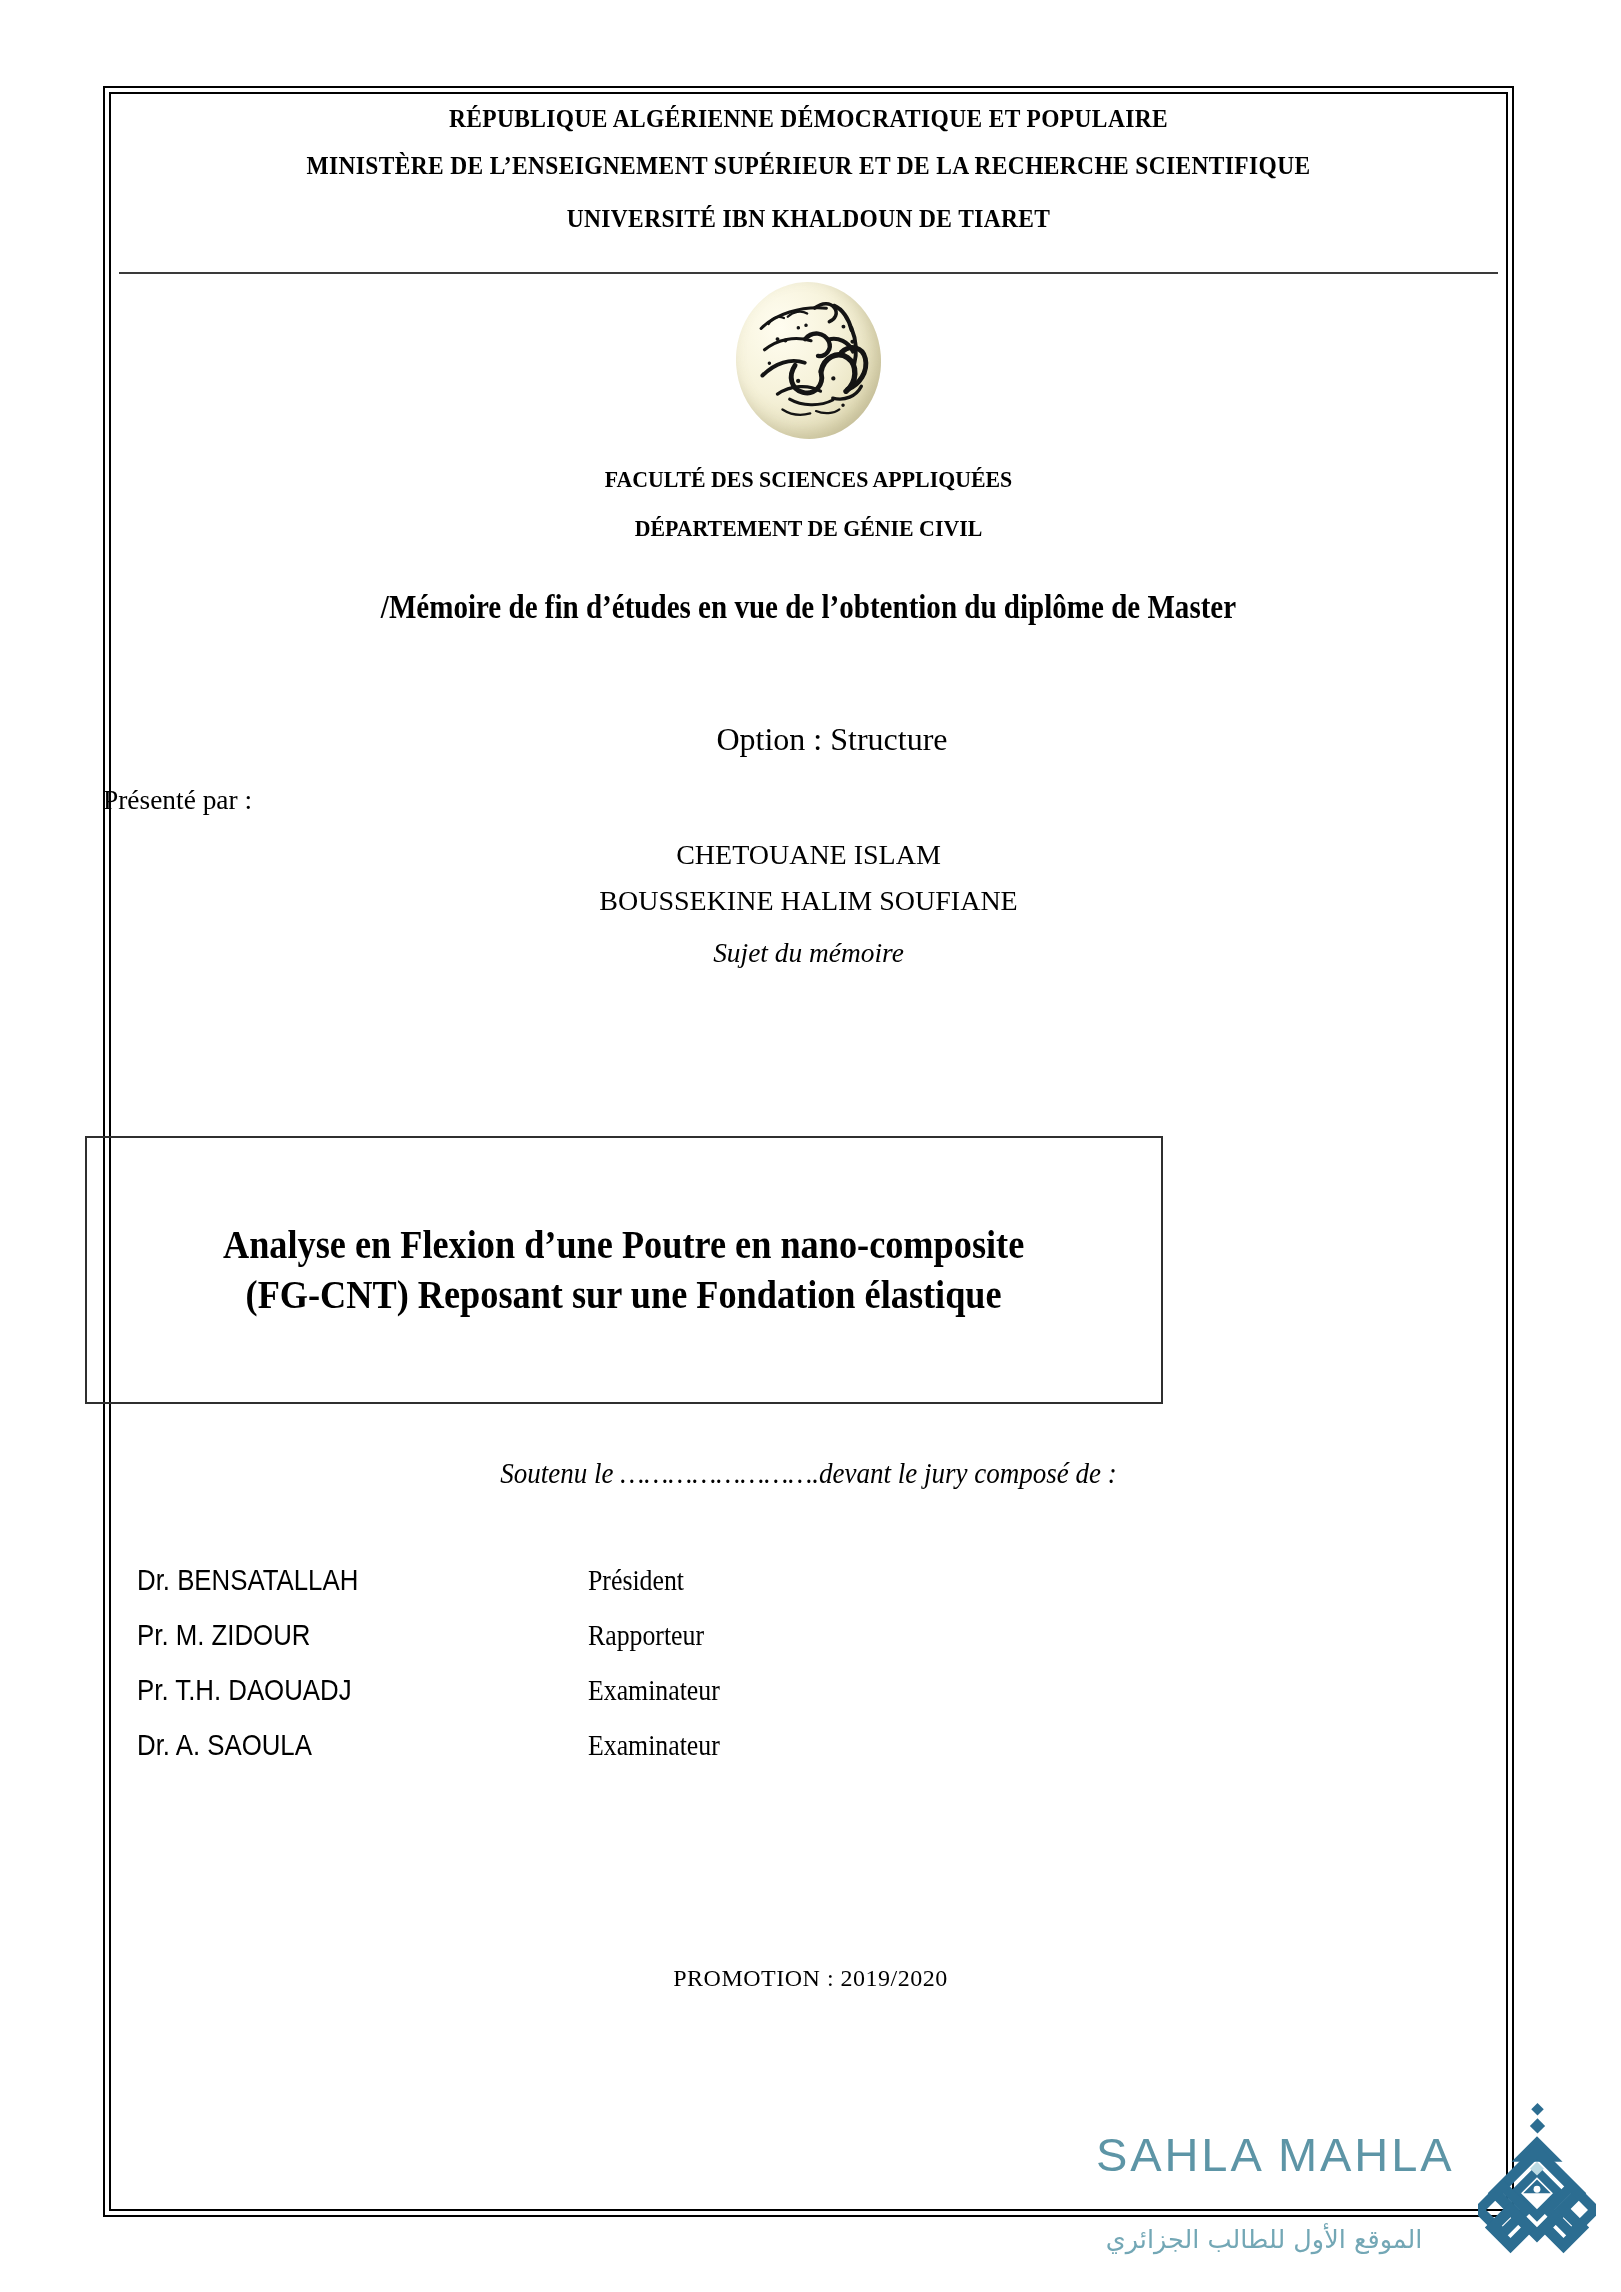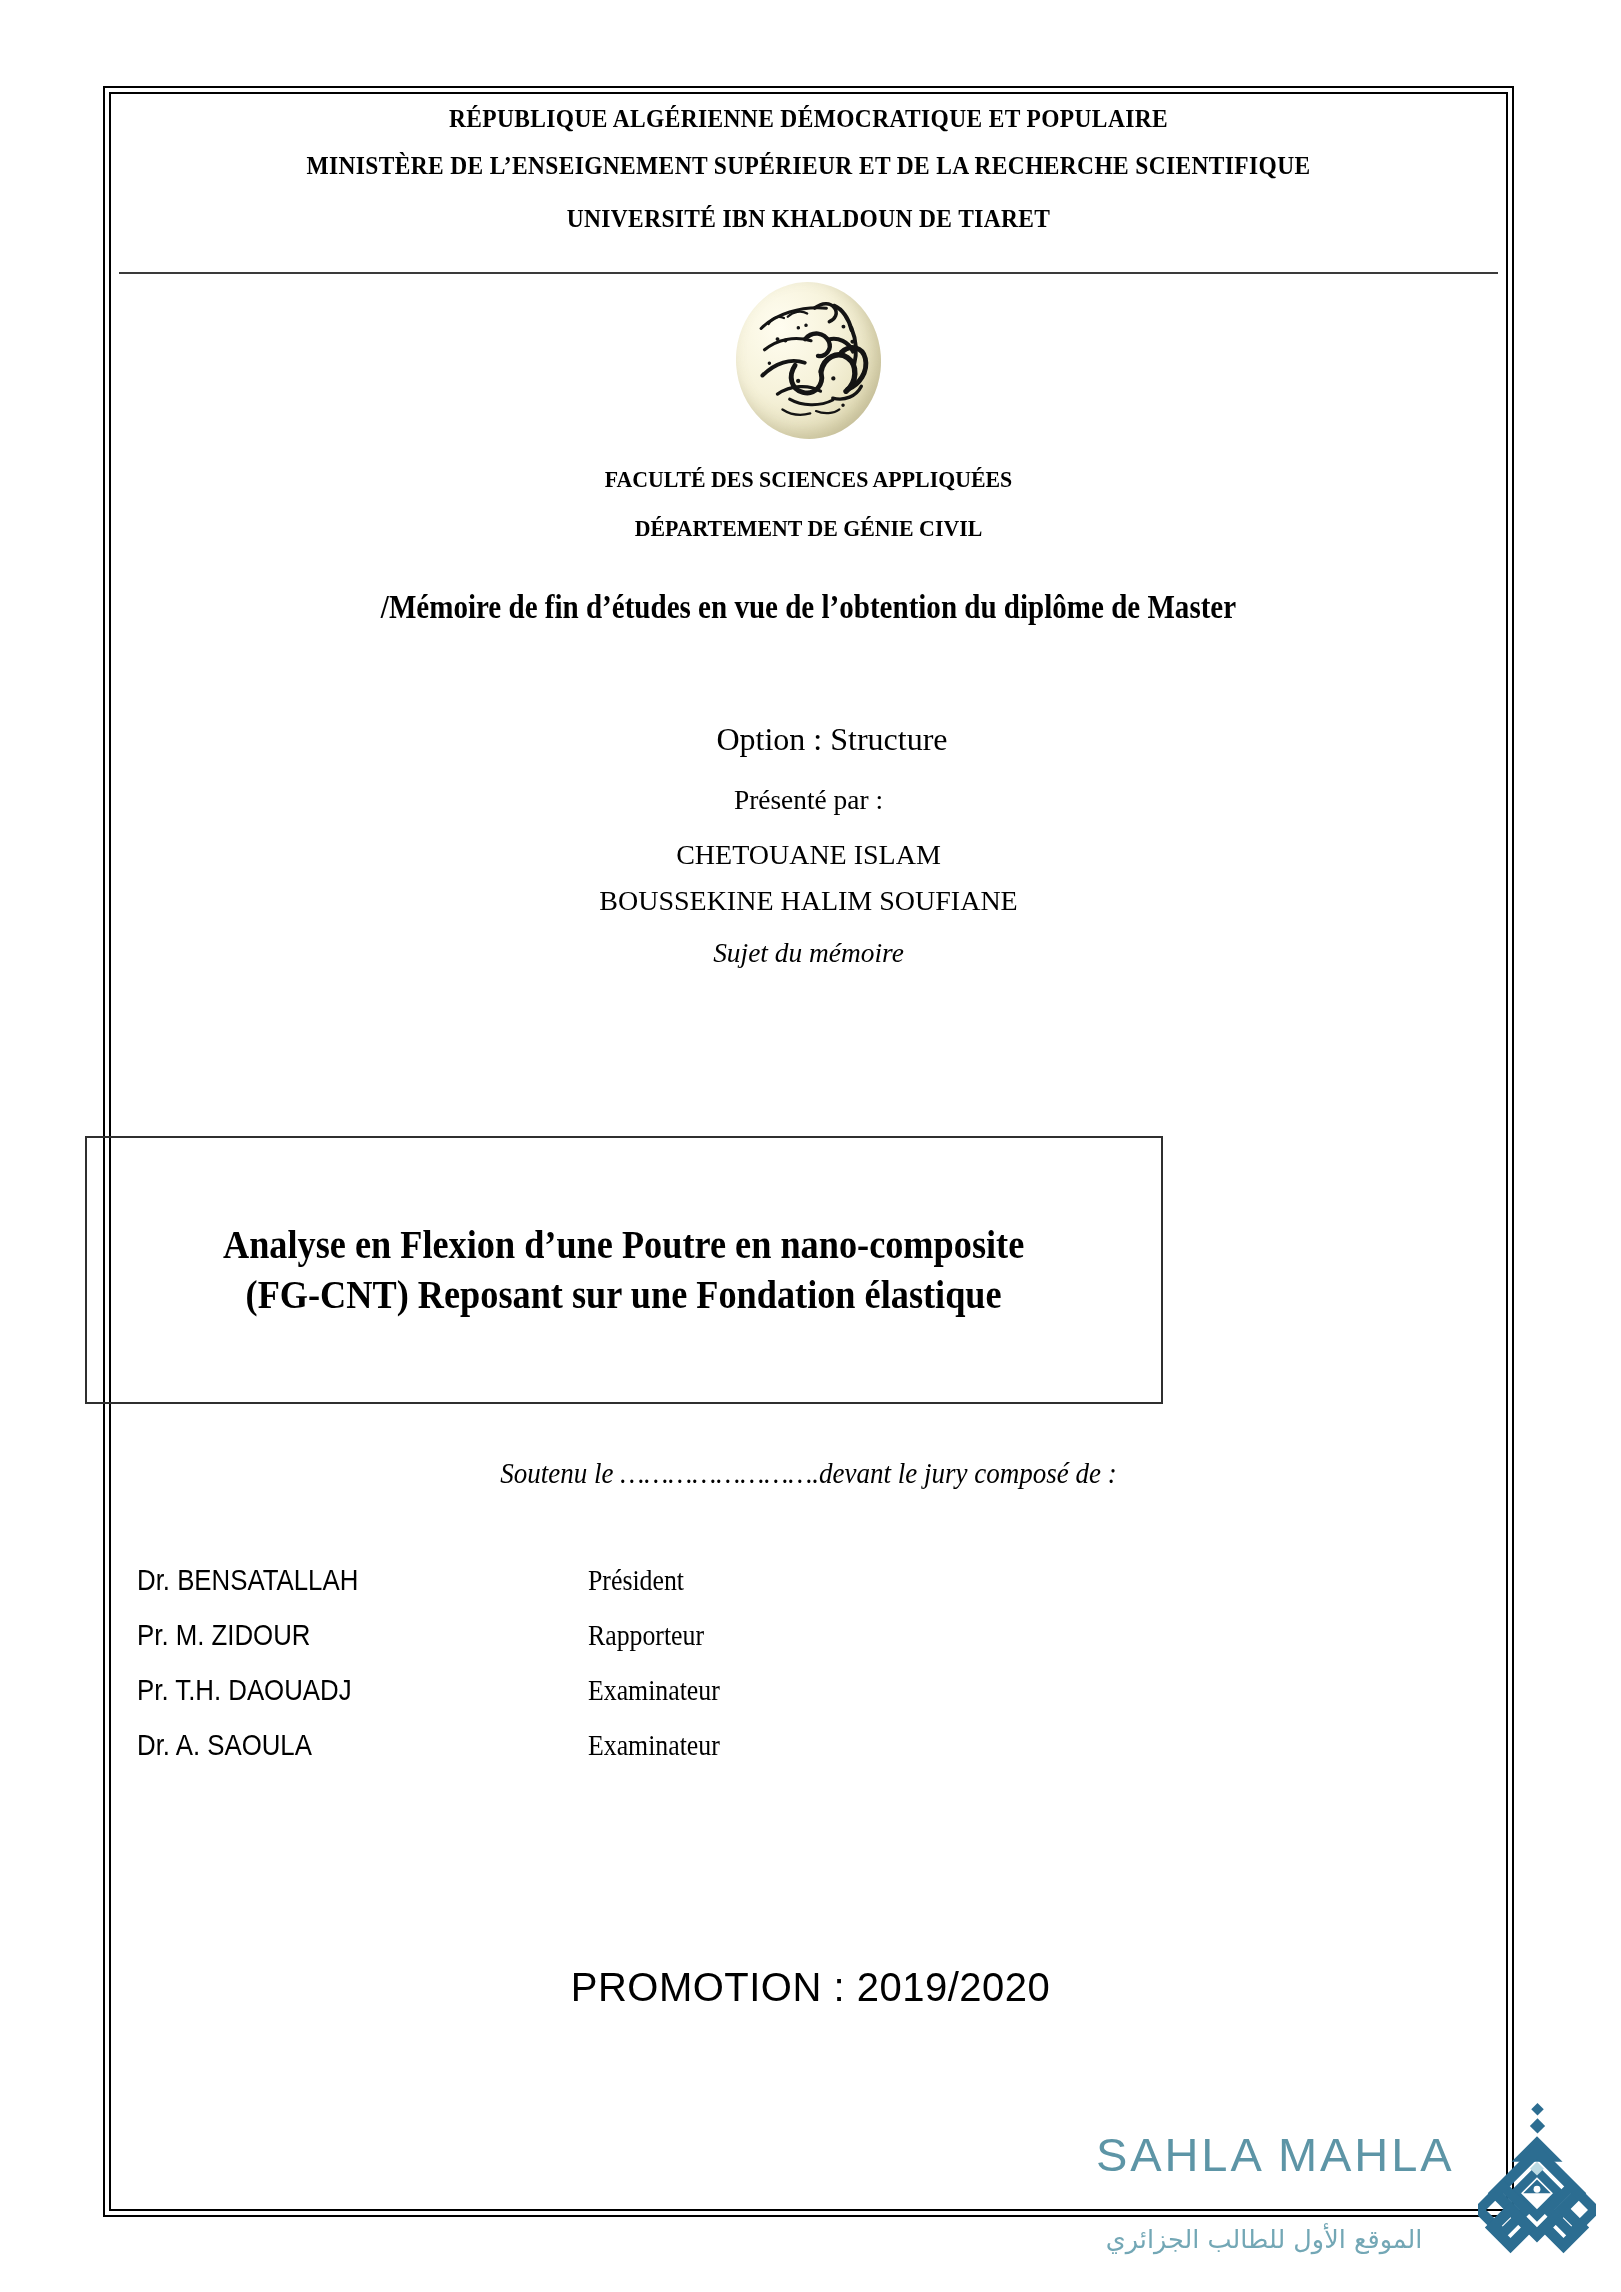--- a/index.html
+++ b/index.html
@@ -105,21 +105,21 @@
     white-space: nowrap;
   }
 
   .plain {
     font-size: 32px;
     text-align: center;
     white-space: nowrap;
   }
   .plain-sm {
     font-size: 27.4px;
-    text-align: center;
+    text-align: left;
     white-space: nowrap;
   }
   .names {
     font-size: 28px;
     text-align: center;
     white-space: nowrap;
   }
   .ital {
     font-style: italic;
     font-size: 27.4px;
@@ -184,22 +184,22 @@
     transform: scaleX(0.86);
     transform-origin: left center;
     white-space: nowrap;
   }
 
   .promo {
     position: absolute;
     left: 0; right: 0;
     top: 1965px;
     text-align: center;
-    font-size: 40px;
-    font-family: Liberation Sans, sans-serif;
+    font-size: 24px;
+    font-family: Liberation Serif, serif;
     letter-spacing: 0.5px;
   }
 
   
   .watermark {
     position: absolute;
     left: 1096px;
     top: 2117px;
     width: 490px;
     height: 147px;

